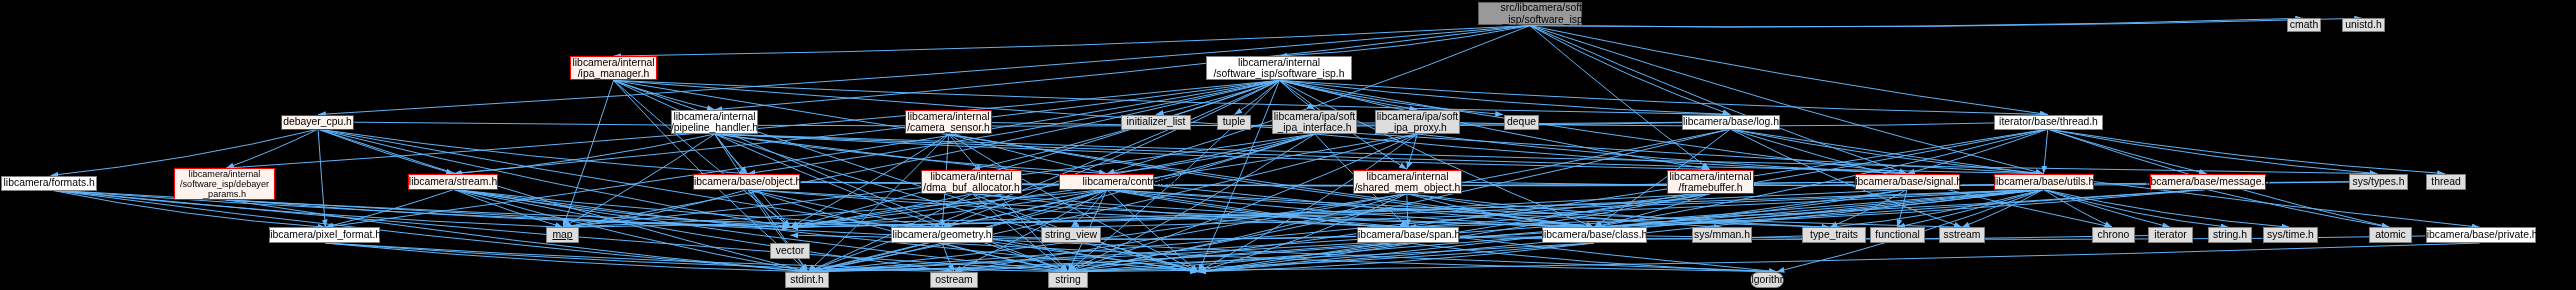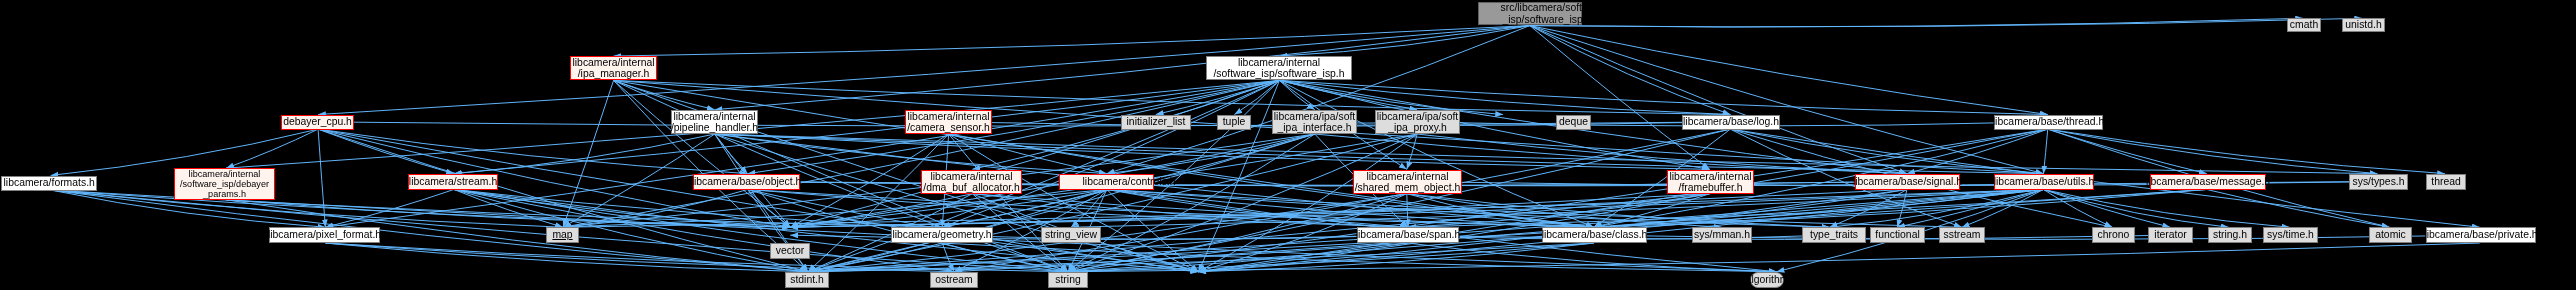--- a/index.html
+++ b/index.html
@@ -273,23 +273,23 @@
     <div class="node plain" style="left: 671px; top: 110px; width: 87px; height: 24.4px;">libcamera/internal
 /pipeline_handler.h</div>
     <div class="node hdr" style="left: 905px; top: 110px; width: 87px; height: 24.4px;">libcamera/internal
 /camera_sensor.h</div>
     <div class="node " style="left: 1121px; top: 115px; width: 70px; height: 14.6px;">initializer_list</div>
     <div class="node " style="left: 1217px; top: 115px; width: 34px; height: 14.6px;">tuple</div>
     <div class="node " style="left: 1272px; top: 110px; width: 85px; height: 24.4px;">libcamera/ipa/soft
 _ipa_interface.h</div>
     <div class="node " style="left: 1375px; top: 110px; width: 85px; height: 24.4px;">libcamera/ipa/soft
 _ipa_proxy.h</div>
-    <div class="node " style="left: 1556px; top: 115px; width: 35px; height: 14.6px;">deque</div>
+    <div class="node " style="left: 1504px; top: 115px; width: 35px; height: 14.6px;">deque</div>
     <div class="node plain" style="left: 1682px; top: 115px; width: 98px; height: 14.6px;">libcamera/base/log.h</div>
-    <div class="node plain" style="left: 1994px; top: 115px; width: 109px; height: 14.6px;">libcamera/base/thread.h</div>
+    <div class="node plain" style="left: 1994px; top: 115px; width: 109px; height: 14.6px;">iterator/base/thread.h</div>
     <div class="node plain" style="left: 1.2px; top: 176px; width: 96px; height: 14.6px;">libcamera/formats.h</div>
     <div class="node hdr" style="left: 174px; top: 168px; width: 101px; height: 32px; font-size: 9.1px;">libcamera/internal
 /software_isp/debayer
 _params.h</div>
     <div class="node hdr" style="left: 408px; top: 174px; width: 90px; height: 16px;">libcamera/stream.h</div>
     <div class="node hdr" style="left: 693px; top: 174px; width: 107px; height: 16px;">libcamera/base/object.h</div>
     <div class="node hdr" style="left: 921px; top: 170px; width: 101px; height: 24.4px;">libcamera/internal
 /dma_buf_allocator.h</div>
     <div class="node hdr" style="left: 1059px; top: 174px; width: 95px; height: 16px; padding-left: 48px;">libcamera/controls.h</div>
     <div class="node hdr" style="left: 1353px; top: 170px; width: 109px; height: 24.4px;">libcamera/internal

